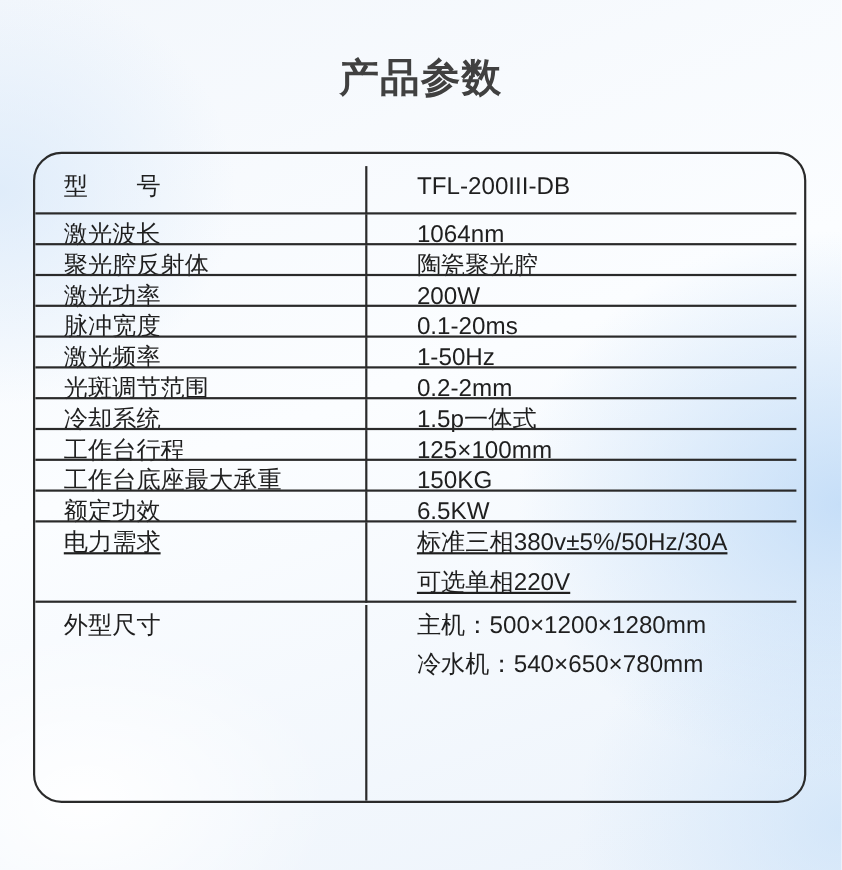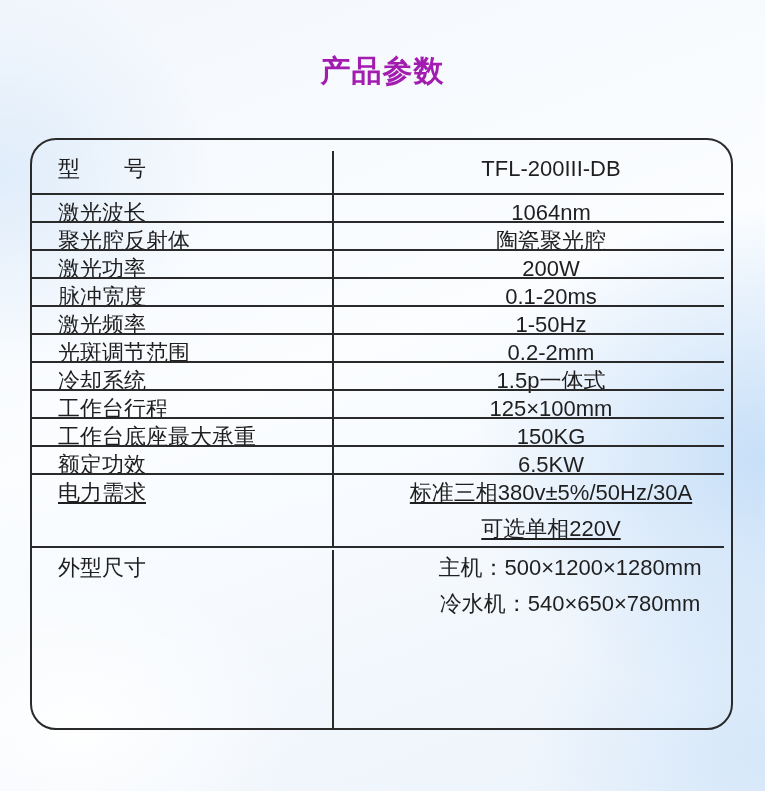--- a/index.html
+++ b/index.html
@@ -19,24 +19,24 @@
       radial-gradient(45% 30% at 10% 92%, rgba(255,255,255,0.95) 0%, rgba(255,255,255,0) 65%),
       linear-gradient(160deg, #f3f7fc 0%, #fbfdff 45%, #ecf3fb 100%);
   }
 
   .page-title {
     position: absolute;
     top: 54px;
     left: 0;
     width: 765px;
     text-align: center;
-    font-size: 30px;
+    font-size: 36px;
     line-height: 34px;
     font-weight: bold;
-    color: #a21caf;
+    color: #404040;
     letter-spacing: 1px;
   }
 
   .spec-table {
     position: absolute;
     left: 30px;
     top: 138px;
     width: 703px;
     height: 592px;
     box-sizing: border-box;
@@ -63,36 +63,35 @@
     left: 0;
     right: 7px;
     bottom: 0;
     height: 2px;
     background: #2a2a2a;
   }
 
   .h-first { height: 55px; padding-top: 11px; box-sizing: border-box; }
   .h-std   { height: 28px; }
   .h-power { height: 73px; text-decoration: underline; }
-  .h-size  { flex: 1 1 auto; padding-top: 2px; gap: 38px; }
+  .h-size  { flex: 1 1 auto; padding-top: 2px; }
 
   .spec-label {
     flex: 0 0 302px;
     box-sizing: border-box;
     align-self: stretch;
     padding-left: 26px;
     border-right: 2px solid #2a2a2a;
   }
 
   .spec-value {
     flex: 1 1 auto;
     padding-left: 45px;
     padding-right: 8px;
     white-space: pre-line;
-    text-align: center;
   }
 </style>
 </head>
 <body>
 
 <div class="page-title">产品参数</div>
 
 <div class="spec-table">
 
   <div class="spec-row h-first">

